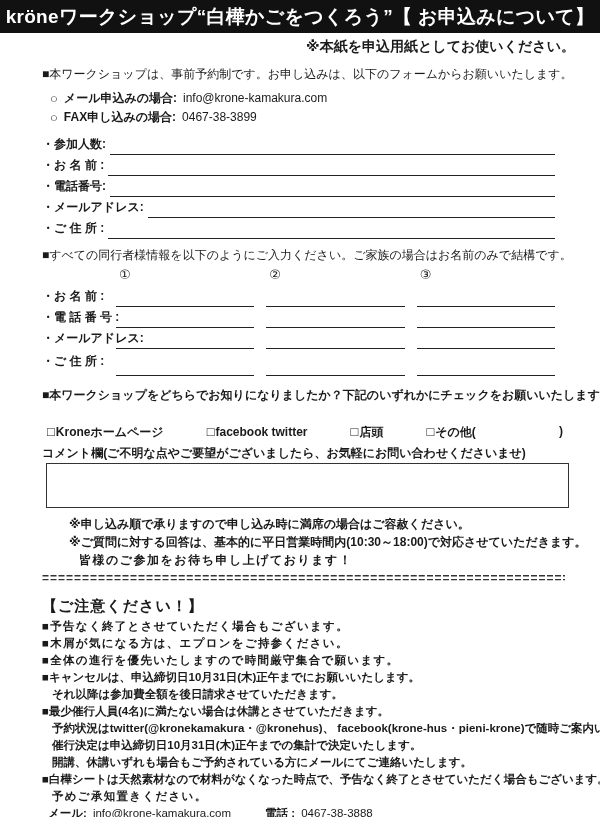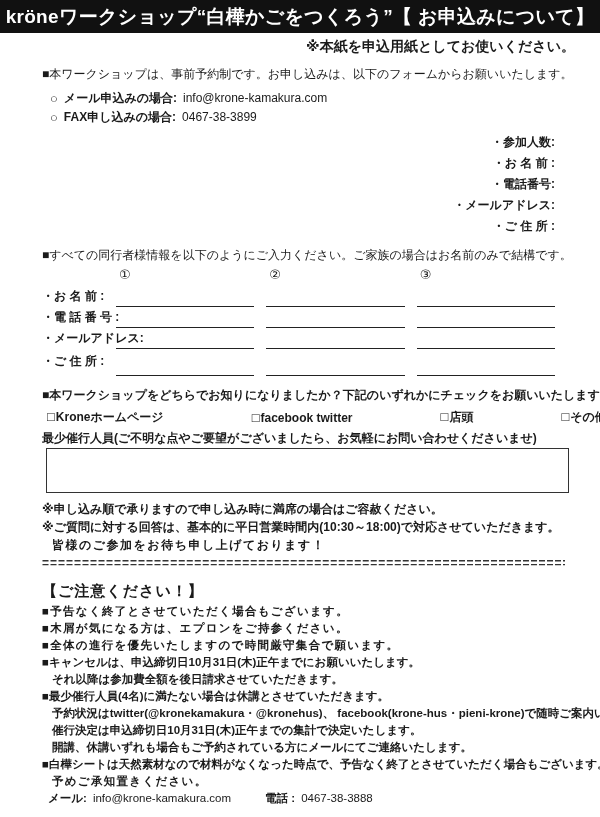--- a/index.html
+++ b/index.html
@@ -22,46 +22,46 @@
   .intro { margin-top:13px; font-size:12px; font-weight:400; line-height:15px; white-space:nowrap; }
   .method-line {
     margin-top:9px; padding-left:8px; display:flex; align-items:center;
     font-size:12px; font-weight:600; line-height:15px;
   }
   .method-line + .method-line { margin-top:4px; }
   .circle-bullet { font-size:13px; margin-right:6px; }
   .method-value { font-weight:400; margin-left:6px; font-size:12px; }
 
   .fields { margin-top:9px; }
-  .field-row { display:flex; align-items:flex-end; height:21px;flex-direction:column; }
+  .field-row { display:flex; align-items:flex-end; height:21px; }
   .field-label { font-size:12px; font-weight:600; white-space:nowrap; padding-bottom:2px; }
   .field-line { flex:1; margin-left:4px; border-bottom:1.5px solid #222222; height:100%; }
 
   .comp-table { margin-top:9px; }
   .comp-header { display:flex; margin-left:74px; gap:12px; font-size:13px; height:19px; margin-top:4px; }
   .comp-header .col { flex:1; padding-left:3px; }
   .comp-row { display:flex; align-items:flex-end; height:21px; }
   .comp-row.tall { height:27px; }
   .comp-label { width:74px; font-size:12px; font-weight:600; white-space:nowrap; padding-bottom:2px; }
   .comp-cells { flex:1; display:flex; gap:12px; height:100%; }
   .comp-cell { flex:1; border-bottom:1.5px solid #222222; height:100%; }
 
   .survey-intro { margin-top:12px; font-size:12px; font-weight:600; line-height:15px; white-space:nowrap; }
   .checkbox-row {
-    margin-top:6px; padding-left:5px; margin-right:-8px;
-    display:flex; align-items:center; font-size:12px; font-weight:600; height:16px;gap:45px;
+    margin-top:21px; padding-left:5px; margin-right:-8px;
+    display:flex; font-size:12px; font-weight:600; height:16px;
   }
   .checkbox-option { white-space:nowrap; }
   .checkbox-option + .checkbox-option { margin-left:14px;padding-left:29px; }
   .checkbox-glyph { font-size:13px; margin-right:1px; }
   .paren-spacer { flex:1; }
   .comment-label { margin-top:6px; font-size:12px; font-weight:600; line-height:15px; white-space:nowrap; }
   .comment-box { margin-top:2px; margin-left:4px; margin-right:-14px; height:45px; border:1.5px solid #333333; background:#fff; }
 
-  .remarks { margin-top:7px; }
+  .remarks { margin-top:7px;margin-left:27px; }
   .remark { font-size:12px; font-weight:600; line-height:18px; white-space:nowrap; }
   .remark.spaced { padding-left:10px; letter-spacing:1.5px; }
 
   .separator {
     margin-top:2px; height:18px; overflow:hidden; white-space:nowrap;
     font-size:12px; font-weight:bold; letter-spacing:1px; color:#333333; width:523px;
   }
 
   .notice-heading { margin-top:7px; font-size:15px; font-weight:600; letter-spacing:1px; line-height:19px; }
   .notice-list { margin-top:3px; }
@@ -174,21 +174,21 @@
       <span class="checkbox-option">
         <span class="checkbox-glyph">□</span><span>店頭</span>
       </span>
       <span class="checkbox-option">
         <span class="checkbox-glyph">□</span><span>その他(</span>
       </span>
       <span class="paren-spacer"></span>
       <span>)</span>
     </div>
 
-    <div class="comment-label">最少催行人員(ご不明な点やご要望がございましたら、お気軽にお問い合わせくださいませ)</div>
+    <div class="comment-label">コメント欄(ご不明な点やご要望がございましたら、お気軽にお問い合わせくださいませ)</div>
     <div class="comment-box"></div>
 
     <div class="remarks">
       <div class="remark">※申し込み順で承りますので申し込み時に満席の場合はご容赦ください。</div>
       <div class="remark">※ご質問に対する回答は、基本的に平日営業時間内(10:30～18:00)で対応させていただきます。</div>
       <div class="remark spaced">皆様のご参加をお待ち申し上げております！</div>
     </div>
 
     <div class="separator">================================================================================</div>
 

